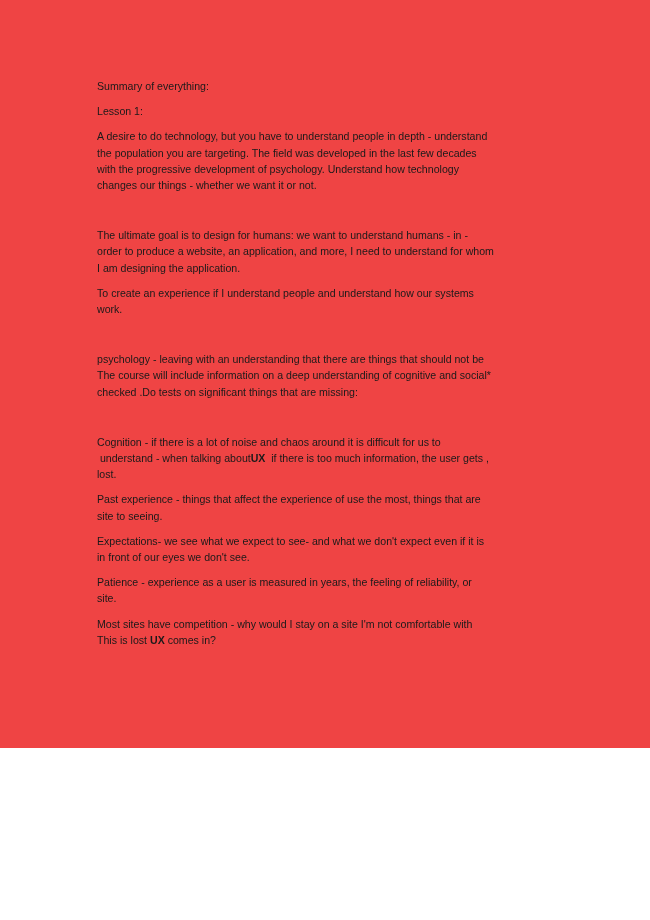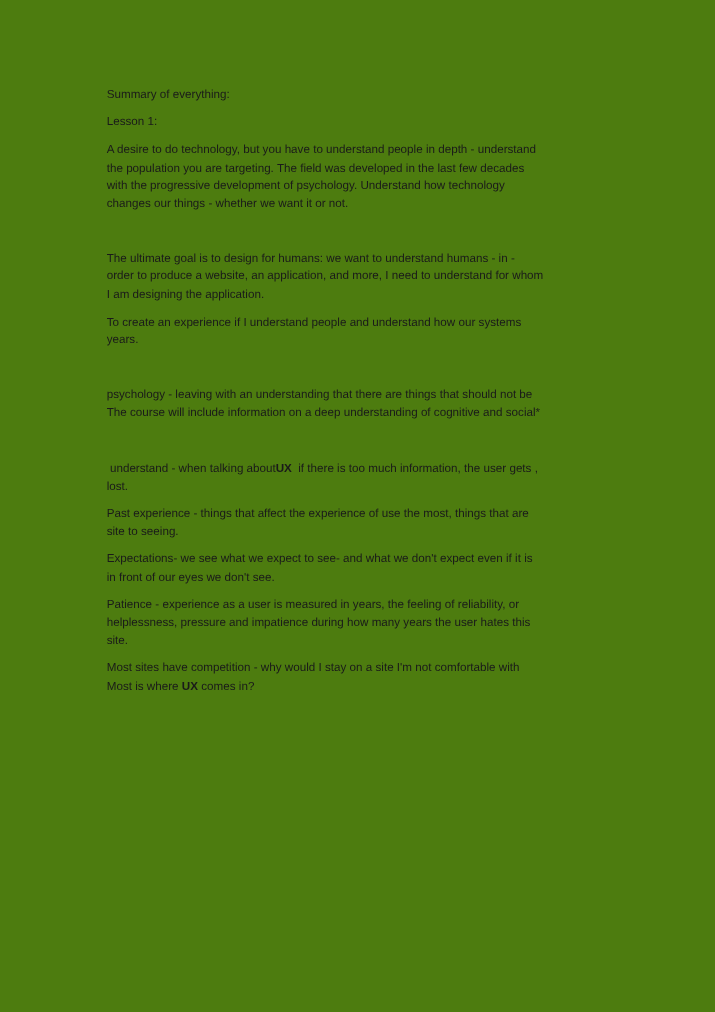--- a/index.html
+++ b/index.html
@@ -5,22 +5,22 @@
 <style>
   html, body {
     margin: 0;
     padding: 0;
     background: #ffffff;
   }
 
   .page {
     position: relative;
     width: 650px;
-    height: 920px;
-    background: #4d7c0f;
+    height: 748px;
+    background: #ef4444;
     overflow: hidden;
     box-sizing: border-box;
   }
 
   .doc-body {
     position: absolute;
     left: 97px;
     top: 78px;
     width: 450px;
     font-family: "Liberation Sans", sans-serif;
@@ -85,56 +85,57 @@
 
     <p class="para">
       <span class="line">The ultimate goal is to design for humans: we want to understand humans - in -</span>
       <span class="line">order to produce a website, an application, and more, I need to understand for whom</span>
       <span class="line">I am designing the application.</span>
     </p>
     <div class="gap-sm"></div>
 
     <p class="para">
       <span class="line">To create an experience if I understand people and understand how our systems</span>
-      <span class="line">years.</span>
+      <span class="line">work.</span>
     </p>
     <div class="gap-lg"></div>
     <div class="gap-sm"></div>
 
     <p class="para">
       <span class="line">psychology - leaving with an understanding that there are things that should not be</span>
       <span class="line">The course will include information on a deep understanding of cognitive and social*</span>
+      <span class="line">checked .Do tests on significant things that are missing:</span>
     </p>
     <div class="gap-lg"></div>
     <div class="gap-sm"></div>
 
     <p class="para">
+      <span class="line">Cognition - if there is a lot of noise and chaos around it is difficult for us to</span>
       <span class="line"><span> understand - when talking about</span><span class="ux">UX</span><span>  if there is too much information, the user gets ,</span></span>
       <span class="line">lost.</span>
     </p>
     <div class="gap-sm"></div>
 
     <p class="para">
       <span class="line">Past experience - things that affect the experience of use the most, things that are</span>
       <span class="line">site to seeing.</span>
     </p>
     <div class="gap-sm"></div>
 
     <p class="para">
       <span class="line">Expectations- we see what we expect to see- and what we don't expect even if it is</span>
       <span class="line">in front of our eyes we don't see.</span>
     </p>
     <div class="gap-sm"></div>
 
     <p class="para">
       <span class="line">Patience - experience as a user is measured in years, the feeling of reliability, or</span>
-      <span class="line">helplessness, pressure and impatience during how many years the user hates this</span>
       <span class="line">site.</span>
     </p>
     <div class="gap-sm"></div>
 
     <p class="para">
       <span class="line">Most sites have competition - why would I stay on a site I'm not comfortable with</span>
-      <span class="line"><span>Most is where </span><span class="ux-light">UX</span><span> comes in?</span></span>
+      <span class="line"><span>This is lost </span><span class="ux-light">UX</span><span> comes in?</span></span>
     </p>
 
   </div>
 </div>
 
 </body></html>

